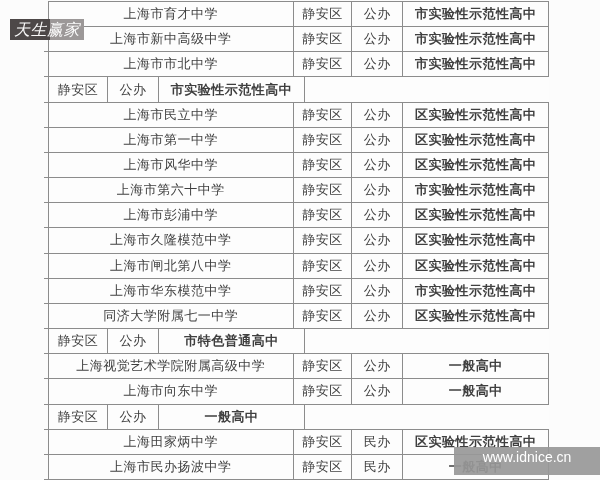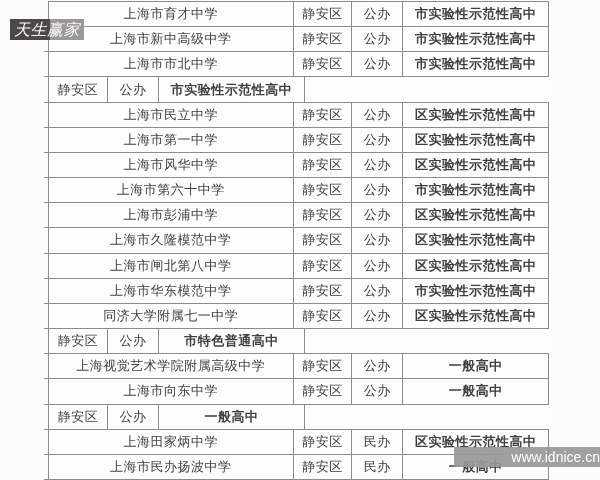--- a/index.html
+++ b/index.html
@@ -66,26 +66,26 @@
     text-align:center;
     letter-spacing:0.5px;
     z-index:5;
     font-style:italic;
   }
 
   
   .watermark {
     position:absolute;
     left:454px; top:447px;
-    width:146px; height:20px;
+    width:146px; height:28px;
     background:rgba(152,152,152,0.92);
     color:#ffffff;
     font-size:14px;
     line-height:20px;
-    text-align:right;
+    text-align:center;
     z-index:5;
   }
 </style>
 </head>
 <body>
 
 <div class="screen">
 
   <div class="school-table">
 

